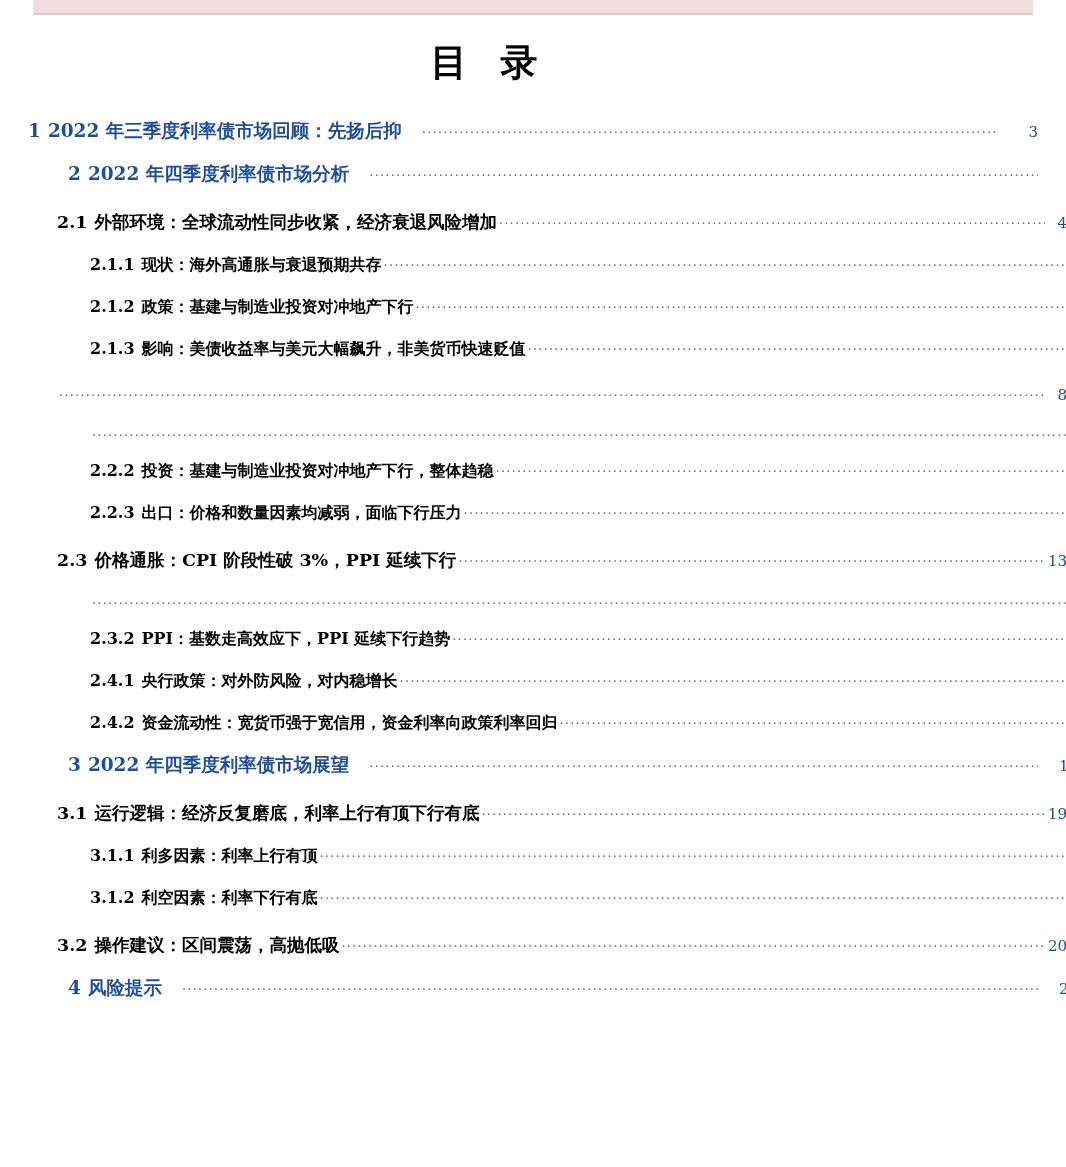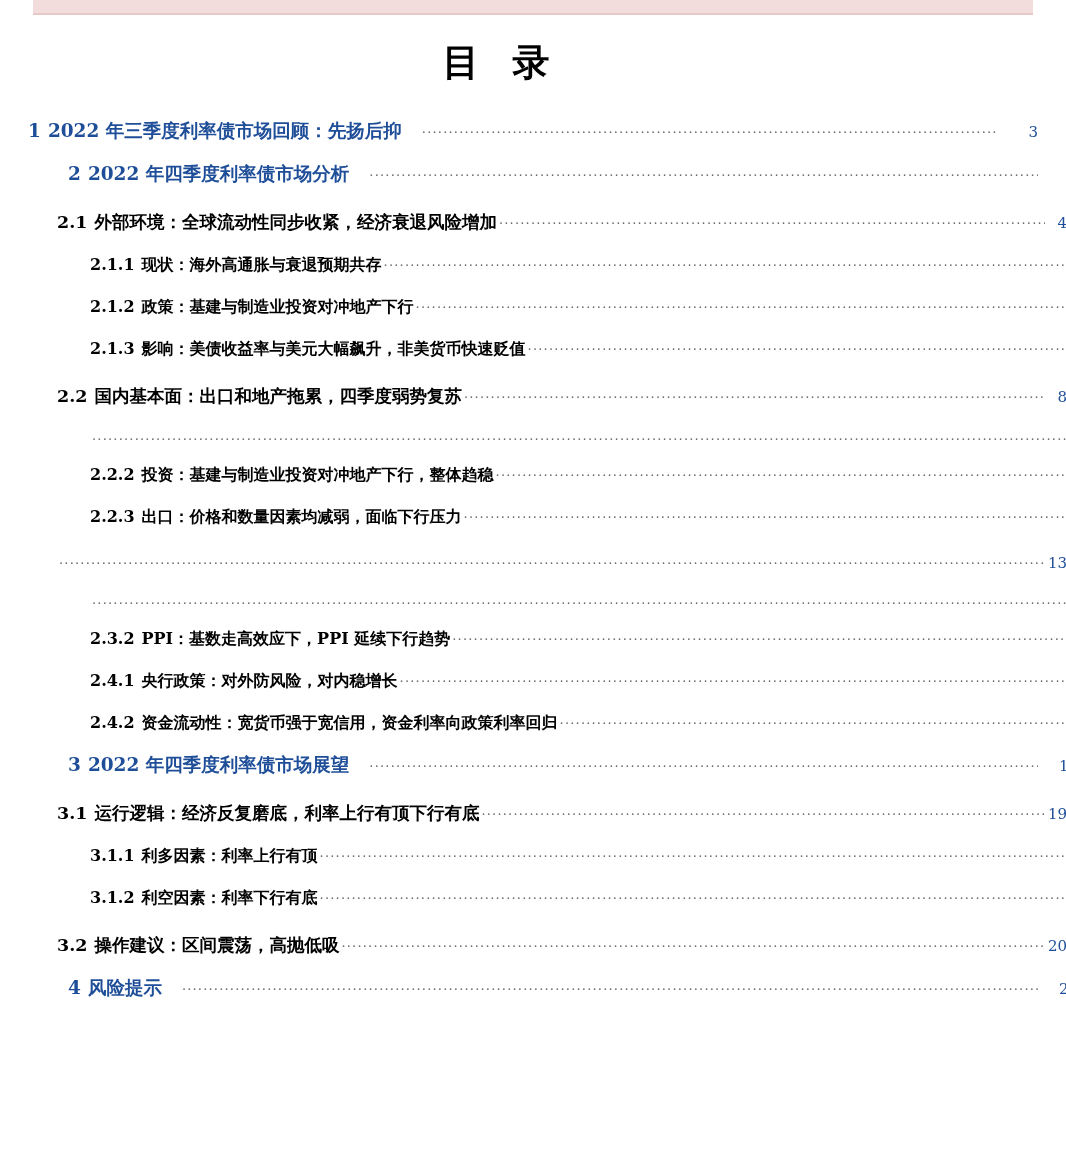--- a/index.html
+++ b/index.html
@@ -42,21 +42,21 @@
     left: 33px;
     top: 13px;
     width: 1000px;
     height: 2px;
     background: #e8c9c9;
   }
 
   .toc-title {
     position: absolute;
     top: 38px;
-    left: 12px;
+    left: 0;
     width: 978px;
     text-align: center;
     font-size: 37px;
     font-weight: bold;
     letter-spacing: 10px;
     font-family: "DejaVu Serif", serif;
     color: #000;
   }
 
   .toc {
@@ -180,36 +180,36 @@
       </div>
       <div class="toc-row lvl3 row-space-3">
         <div class="toc-label"><span class="num">2.1.2</span><span>政策：基建与制造业投资对冲地产下行</span></div>
         <div class="toc-dots"></div>
       </div>
       <div class="toc-row lvl3 row-space-3">
         <div class="toc-label"><span class="num">2.1.3</span><span>影响：美债收益率与美元大幅飙升，非美货币快速贬值</span></div>
         <div class="toc-dots"></div>
       </div>
       <div class="toc-row lvl2 row-space-2">
-        <div class="toc-label"><span class="num">2.2</span><span>国内基本面：出口和地产拖累，四季度弱势复苏</span></div>
         <div class="toc-dots"></div>
         <div class="toc-page">8</div>
       </div>
       <div class="toc-row lvl3 row-space-3">
         <div class="toc-dots"></div>
       </div>
       <div class="toc-row lvl3 row-space-3">
         <div class="toc-label"><span class="num">2.2.2</span><span>投资：基建与制造业投资对冲地产下行，整体趋稳</span></div>
         <div class="toc-dots"></div>
       </div>
       <div class="toc-row lvl3 row-space-3">
         <div class="toc-label"><span class="num">2.2.3</span><span>出口：价格和数量因素均减弱，面临下行压力</span></div>
         <div class="toc-dots"></div>
       </div>
       <div class="toc-row lvl2 row-space-2">
+        <div class="toc-label"><span class="num">2.3</span><span>价格通胀：CPI 阶段性破 3%，PPI 延续下行</span></div>
         <div class="toc-dots"></div>
         <div class="toc-page">13</div>
       </div>
       <div class="toc-row lvl3 row-space-3">
         <div class="toc-dots"></div>
       </div>
       <div class="toc-row lvl3 row-space-3">
         <div class="toc-label"><span class="num">2.3.2</span><span>PPI：基数走高效应下，PPI 延续下行趋势</span></div>
         <div class="toc-dots"></div>
       </div>

